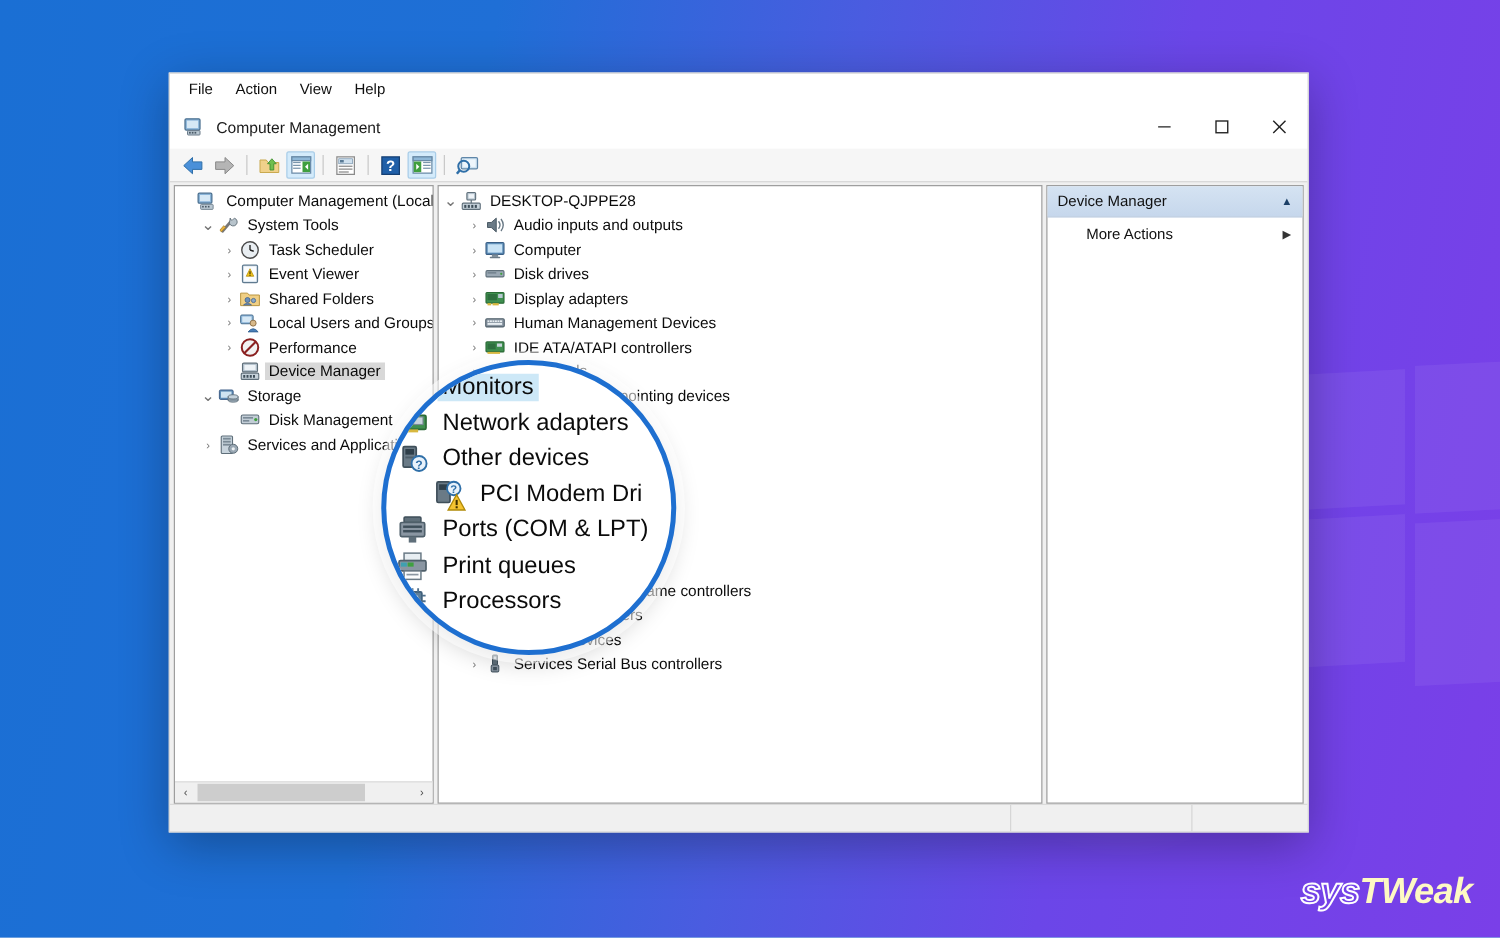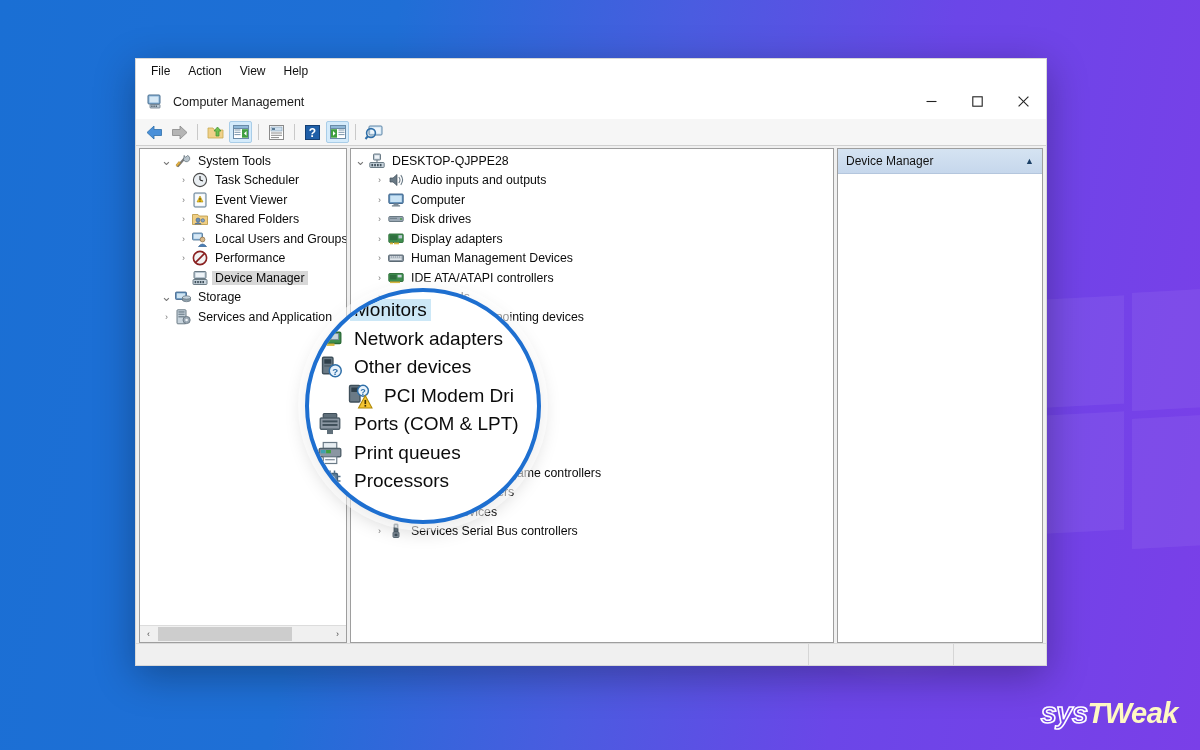--- a/index.html
+++ b/index.html
@@ -405,20 +405,34 @@
         <circle cx="6" cy="8" r="4.4" fill="none" stroke="#2f6fa8" stroke-width="1.6"></circle>
         <line x1="3" y1="11" x2="0.5" y2="14" stroke="#2f6fa8" stroke-width="2"></line>
       </svg>
     </div>
   </div>
 
   <div id="win-body">
 
     <div id="left-pane" class="pane">
       <div id="left-tree">
+          <div class="trow" style="padding-left: 2px;">
+            <span class="twisty"></span>
+            <span class="ticon">
+              <svg width="16" height="16" viewBox="0 0 16 16">
+                <rect x="0.5" y="1.5" width="11" height="8" rx="1" fill="#8ab4d8" stroke="#4a6f8f"></rect>
+                <rect x="2" y="3" width="8" height="5" fill="#d6e8f5"></rect>
+                <rect x="2.5" y="10.5" width="10" height="4" rx="0.6" fill="#b9c7d2" stroke="#6a7a88" stroke-width="0.7"></rect>
+                <rect x="3.7" y="11.7" width="1.3" height="1.3" fill="#4a5a66"></rect>
+                <rect x="6" y="11.7" width="1.3" height="1.3" fill="#4a5a66"></rect>
+                <rect x="8.3" y="11.7" width="1.3" height="1.3" fill="#4a5a66"></rect>
+              </svg>
+            </span>
+            <span class="tlabel">Computer Management (Local</span>
+          </div>
           <div class="trow" style="padding-left: 19px;">
             <span class="twisty" style="font-size: 13px; line-height: 0.6;">⌄</span>
             <span class="ticon">
               <svg width="16" height="16" viewBox="0 0 16 16">
                 <path d="M3 13 L9 6" stroke="#777" stroke-width="2.2" stroke-linecap="round"></path>
                 <path d="M8.5 6.5 a3.2 3.2 0 1 0 4 -4 l-1.6 1.6 l-1.4 -0.3 l-0.3 -1.4 z" fill="#b8c4cc" stroke="#5f6d77" stroke-width="0.7"></path>
                 <path d="M2 13.5 L5.5 10 L4 8.5 L1 12 Z" fill="#e8b23f" stroke="#a87f20" stroke-width="0.6"></path>
               </svg>
             </span>
             <span class="tlabel">System Tools</span>
@@ -501,20 +515,32 @@
             <span class="ticon">
               <svg width="16" height="16" viewBox="0 0 16 16">
                 <rect x="0.5" y="3" width="11" height="7.5" rx="1" fill="#5f8fb8" stroke="#3f5f88" stroke-width="0.8"></rect>
                 <rect x="1.8" y="4.3" width="8.4" height="4.9" fill="#cfe4f2"></rect>
                 <ellipse cx="11.5" cy="11" rx="4" ry="1.7" fill="#a8b8c4" stroke="#5f6f7a" stroke-width="0.7"></ellipse>
                 <rect x="7.5" y="8.5" width="8" height="2.5" fill="#a8b8c4" stroke="#5f6f7a" stroke-width="0.7"></rect>
                 <ellipse cx="11.5" cy="8.5" rx="4" ry="1.7" fill="#c4d2dc" stroke="#5f6f7a" stroke-width="0.7"></ellipse>
               </svg>
             </span>
             <span class="tlabel">Storage</span>
+          </div>
+          <div class="trow" style="padding-left: 36px;">
+            <span class="twisty"></span>
+            <span class="ticon">
+              <svg width="16" height="16" viewBox="0 0 16 16">
+                <rect x="1" y="4" width="14" height="7" rx="1.2" fill="#c2cdd6" stroke="#5f6f7a" stroke-width="0.9"></rect>
+                <rect x="2.4" y="5.6" width="8" height="1.3" fill="#7a8a96"></rect>
+                <rect x="2.4" y="8" width="5" height="1.3" fill="#7a8a96"></rect>
+                <circle cx="12.6" cy="7.6" r="1.3" fill="#3fa03f"></circle>
+              </svg>
+            </span>
+            <span class="tlabel">Disk Management</span>
           </div>
           <div class="trow" style="padding-left: 19px;">
             <span class="twisty">›</span>
             <span class="ticon">
               <svg width="16" height="16" viewBox="0 0 16 16">
                 <rect x="2" y="0.8" width="9" height="14" rx="0.8" fill="#c8d4dd" stroke="#5f6f7a" stroke-width="0.9"></rect>
                 <rect x="3.4" y="2.2" width="6.2" height="1.5" fill="#7a8a96"></rect>
                 <rect x="3.4" y="4.6" width="6.2" height="1.5" fill="#7a8a96"></rect>
                 <rect x="3.4" y="7" width="6.2" height="1.5" fill="#7a8a96"></rect>
                 <circle cx="11.6" cy="11" r="3.6" fill="#9aa8b4" stroke="#5f6f7a" stroke-width="0.8"></circle>
@@ -806,20 +832,24 @@
             </span>
             <span class="tlabel">Services Serial Bus controllers</span>
           </div>
         </div>
     </div>
 
     <div id="right-pane" class="pane">
       <div id="actions-section">
         <span>Device Manager</span>
         <span class="chev">▲</span>
+      </div>
+      <div class="action-row">
+        <span>More Actions</span>
+        <span class="arrow">▶</span>
       </div>
     </div>
   </div>
 
   <div id="statusbar">
     <div class="seg seg1"></div>
     <div class="seg seg2"></div>
     <div class="seg seg3"></div>
   </div>
 </div>

